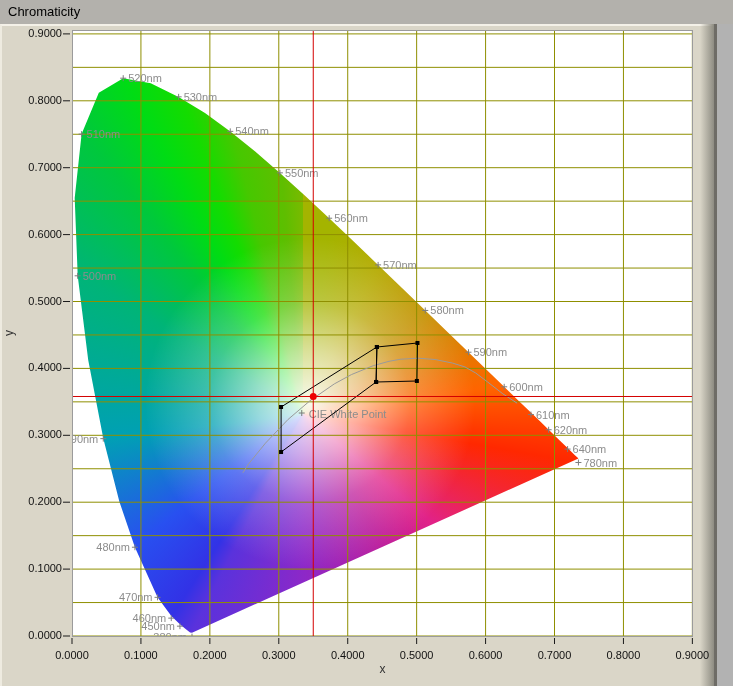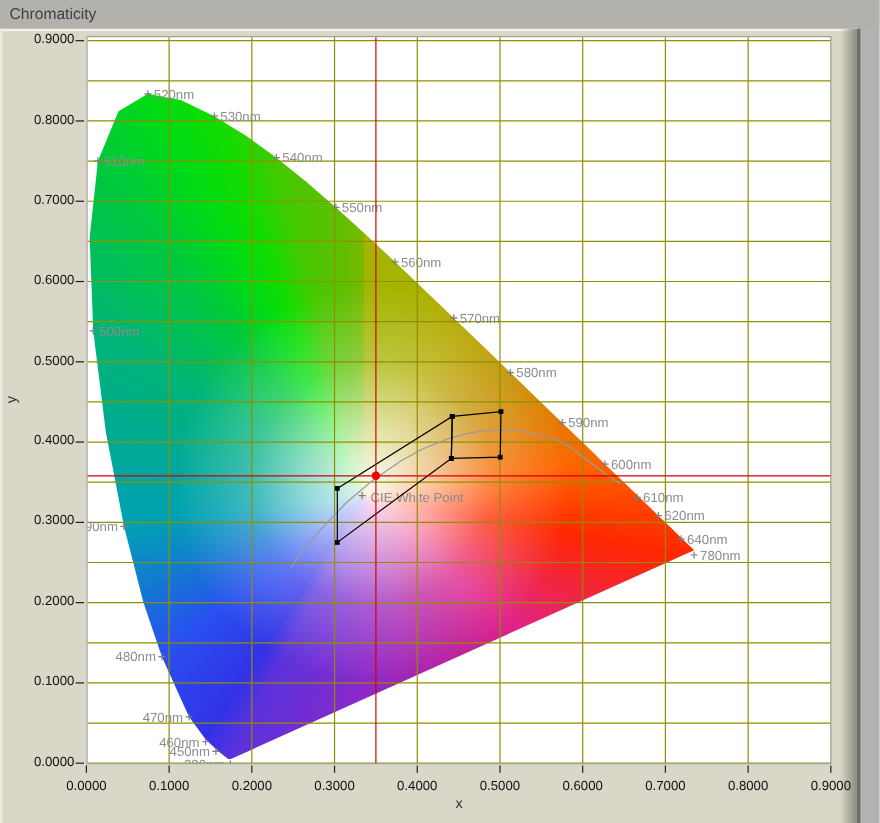--- a/index.html
+++ b/index.html
@@ -1,19 +1,19 @@
 <!DOCTYPE html>
 <html><head>
 <meta charset="utf-8">
 <style>
   html,body{margin:0;padding:0;}
   body{width:733px;height:686px;overflow:hidden;position:relative;
        background:#b2b2b2;font-family:"Liberation Sans",sans-serif;}
   #title-bar{position:absolute;left:0;top:0;width:733px;height:24px;background:#b3b1ac;}
-  #title-bar span{position:absolute;left:8px;top:4px;font-size:13px;color:#404040;}
+  #title-bar span{position:absolute;left:8px;top:4px;font-size:13px;color:#000000;}
   #panel{position:absolute;left:0;top:24px;width:715px;height:662px;background:#dad6c8;
          border-top:2px solid #f4f1e8;border-left:2px solid #eeebe0;box-sizing:border-box;}
   #panel-right-shade{position:absolute;left:700px;top:24px;width:14px;height:662px;
          background:linear-gradient(to right, rgba(140,138,128,0), #8e8c82);}
   #panel-right-edge{position:absolute;left:714px;top:24px;width:3px;height:662px;background:#6e6c66;}
   #plot{position:absolute;left:72px;top:30px;width:621px;height:607px;background:#ffffff;
         border:1px solid #9b9b9b;box-sizing:border-box;overflow:hidden;}
   .fill-layer{position:absolute;left:0;top:0;width:619px;height:605px;}
   #overlay{position:absolute;left:0;top:0;width:733px;height:686px;pointer-events:none;}
   .xtick{position:absolute;top:649px;width:48px;text-align:center;font-size:11px;color:#111;}

